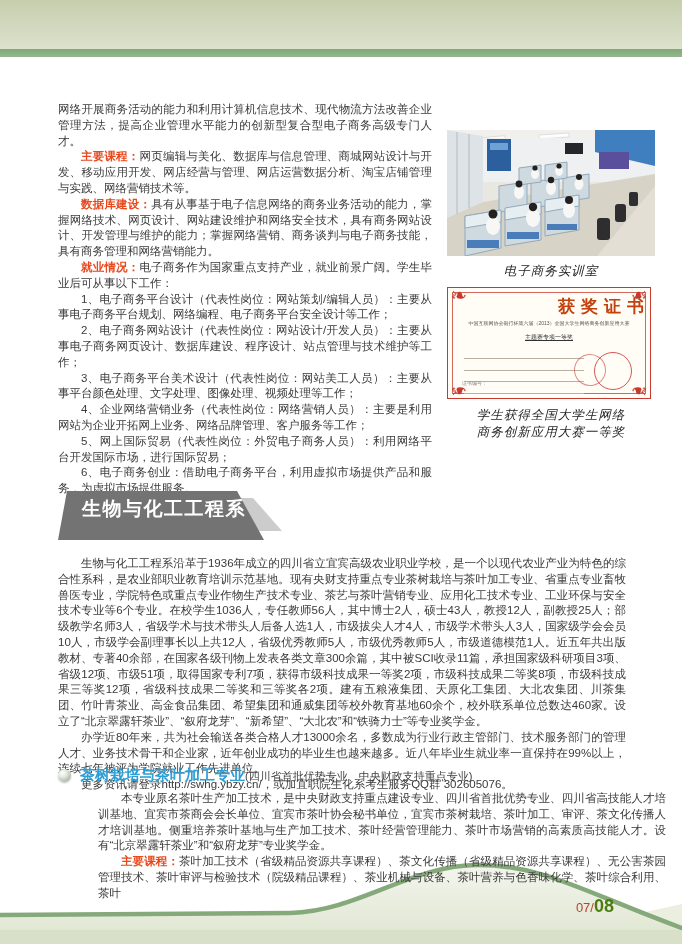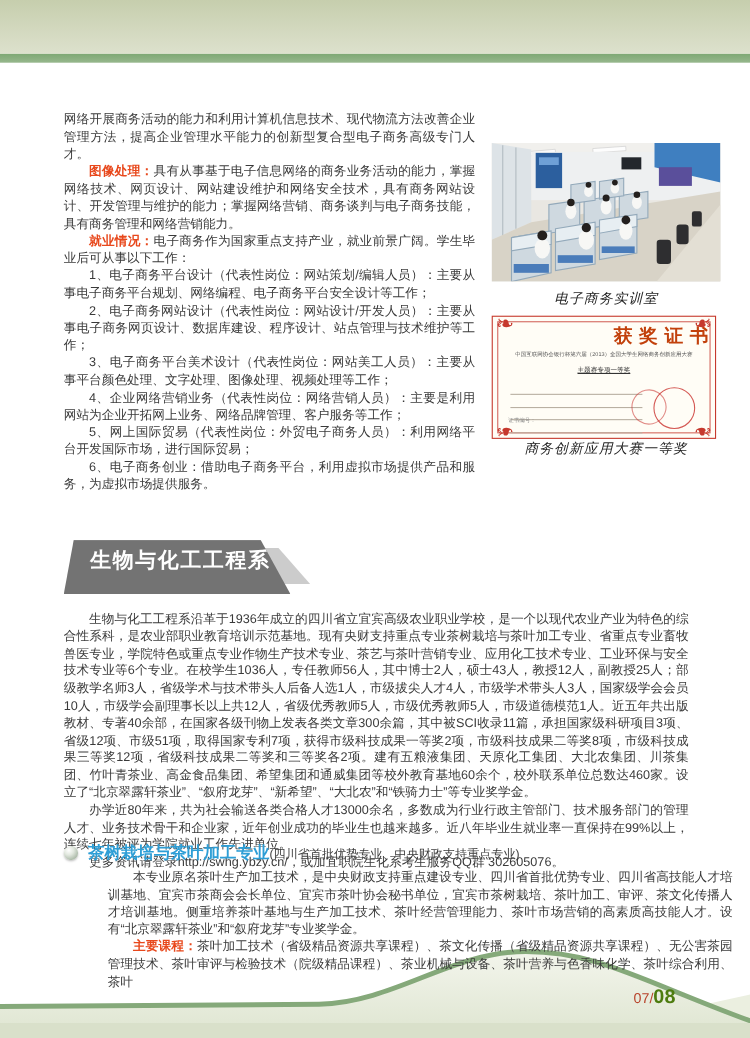--- a/index.html
+++ b/index.html
@@ -82,21 +82,22 @@
     <polygon points="500,94 682,54 682,94" fill="#ebefe0"></polygon>
     <path d="M-2,66 L290,64 C360,62 410,16 478,16 C545,16 585,44 690,82 L690,96 L-2,96 Z" fill="url(#hillGrad)"></path>
     <path d="M-2,65 L290,63 C360,61 410,15 478,15 C545,15 585,43 690,81" fill="none" stroke="#85a97a" stroke-width="4.5"></path>
     <rect x="0" y="80" width="682" height="14" fill="#d9e0ca"></rect>
   </svg>
 
   <div class="content-layer">
 
     <div class="ecom-left">
       <p>网络开展商务活动的能力和利用计算机信息技术、现代物流方法改善企业管理方法，提高企业管理水平能力的创新型复合型电子商务高级专门人才。</p>
-      <p class="indent"><span class="lbl">图像处理：</span><span>具有从事基于电子信息网络的商务业务活动的能力，掌握网络技术、网页设计、网站建设维护和网络安全技术，具有商务网站设计、开发管理与维护的能力；掌握网络营销、商务谈判与电子商务技能，具有商务管理和网络营销能力。</span></p>
+      <p class="indent"><span class="lbl">主要课程：</span><span>网页编辑与美化、数据库与信息管理、商城网站设计与开发、移动应用开发、网店经营与管理、网店运营数据分析、淘宝店铺管理与实践、网络营销技术等。</span></p>
+      <p class="indent"><span class="lbl">数据库建设：</span><span>具有从事基于电子信息网络的商务业务活动的能力，掌握网络技术、网页设计、网站建设维护和网络安全技术，具有商务网站设计、开发管理与维护的能力；掌握网络营销、商务谈判与电子商务技能，具有商务管理和网络营销能力。</span></p>
       <p class="indent"><span class="lbl">就业情况：</span><span>电子商务作为国家重点支持产业，就业前景广阔。学生毕业后可从事以下工作：</span></p>
       <p class="indent">1、电子商务平台设计（代表性岗位：网站策划/编辑人员）：主要从事电子商务平台规划、网络编程、电子商务平台安全设计等工作；</p>
       <p class="indent">2、电子商务网站设计（代表性岗位：网站设计/开发人员）：主要从事电子商务网页设计、数据库建设、程序设计、站点管理与技术维护等工作；</p>
       <p class="indent">3、电子商务平台美术设计（代表性岗位：网站美工人员）：主要从事平台颜色处理、文字处理、图像处理、视频处理等工作；</p>
       <p class="indent">4、企业网络营销业务（代表性岗位：网络营销人员）：主要是利用网站为企业开拓网上业务、网络品牌管理、客户服务等工作；</p>
       <p class="indent">5、网上国际贸易（代表性岗位：外贸电子商务人员）：利用网络平台开发国际市场，进行国际贸易；</p>
       <p class="indent">6、电子商务创业：借助电子商务平台，利用虚拟市场提供产品和服务，为虚拟市场提供服务。</p>
     </div>
 
     <div class="ecom-right">
@@ -180,20 +181,21 @@
         <div class="cert-lines">
           <div class="cert-line"></div>
           <div class="cert-line"></div>
           <div class="cert-line"></div>
           <div class="cert-line"></div>
         </div>
         <p class="cert-num">证书编号：</p>
         <div class="stamp stamp2"></div>
         <div class="stamp stamp1"></div>
       </div>
+      <p class="img-caption" style="margin-top:7px">学生获得全国大学生网络</p>
       <p class="img-caption" style="margin-top:0">商务创新应用大赛一等奖</p>
     </div>
 
     <div class="banner-shadow"></div>
     <div class="dept-banner">
       <span>生物与化工工程系</span>
     </div>
 
     <div class="dept-text">
       <p class="indent">生物与化工工程系沿革于1936年成立的四川省立宜宾高级农业职业学校，是一个以现代农业产业为特色的综合性系科，是农业部职业教育培训示范基地。现有央财支持重点专业茶树栽培与茶叶加工专业、省重点专业畜牧兽医专业，学院特色或重点专业作物生产技术专业、茶艺与茶叶营销专业、应用化工技术专业、工业环保与安全技术专业等6个专业。在校学生1036人，专任教师56人，其中博士2人，硕士43人，教授12人，副教授25人；部级教学名师3人，省级学术与技术带头人后备人选1人，市级拔尖人才4人，市级学术带头人3人，国家级学会会员10人，市级学会副理事长以上共12人，省级优秀教师5人，市级优秀教师5人，市级道德模范1人。近五年共出版教材、专著40余部，在国家各级刊物上发表各类文章300余篇，其中被SCI收录11篇，承担国家级科研项目3项、省级12项、市级51项，取得国家专利7项，获得市级科技成果一等奖2项，市级科技成果二等奖8项，市级科技成果三等奖12项，省级科技成果二等奖和三等奖各2项。建有五粮液集团、天原化工集团、大北农集团、川茶集团、竹叶青茶业、高金食品集团、希望集团和通威集团等校外教育基地60余个，校外联系单位总数达460家。设立了“北京翠露轩茶业”、“叙府龙芽”、“新希望”、“大北农”和“铁骑力士”等专业奖学金。</p>

